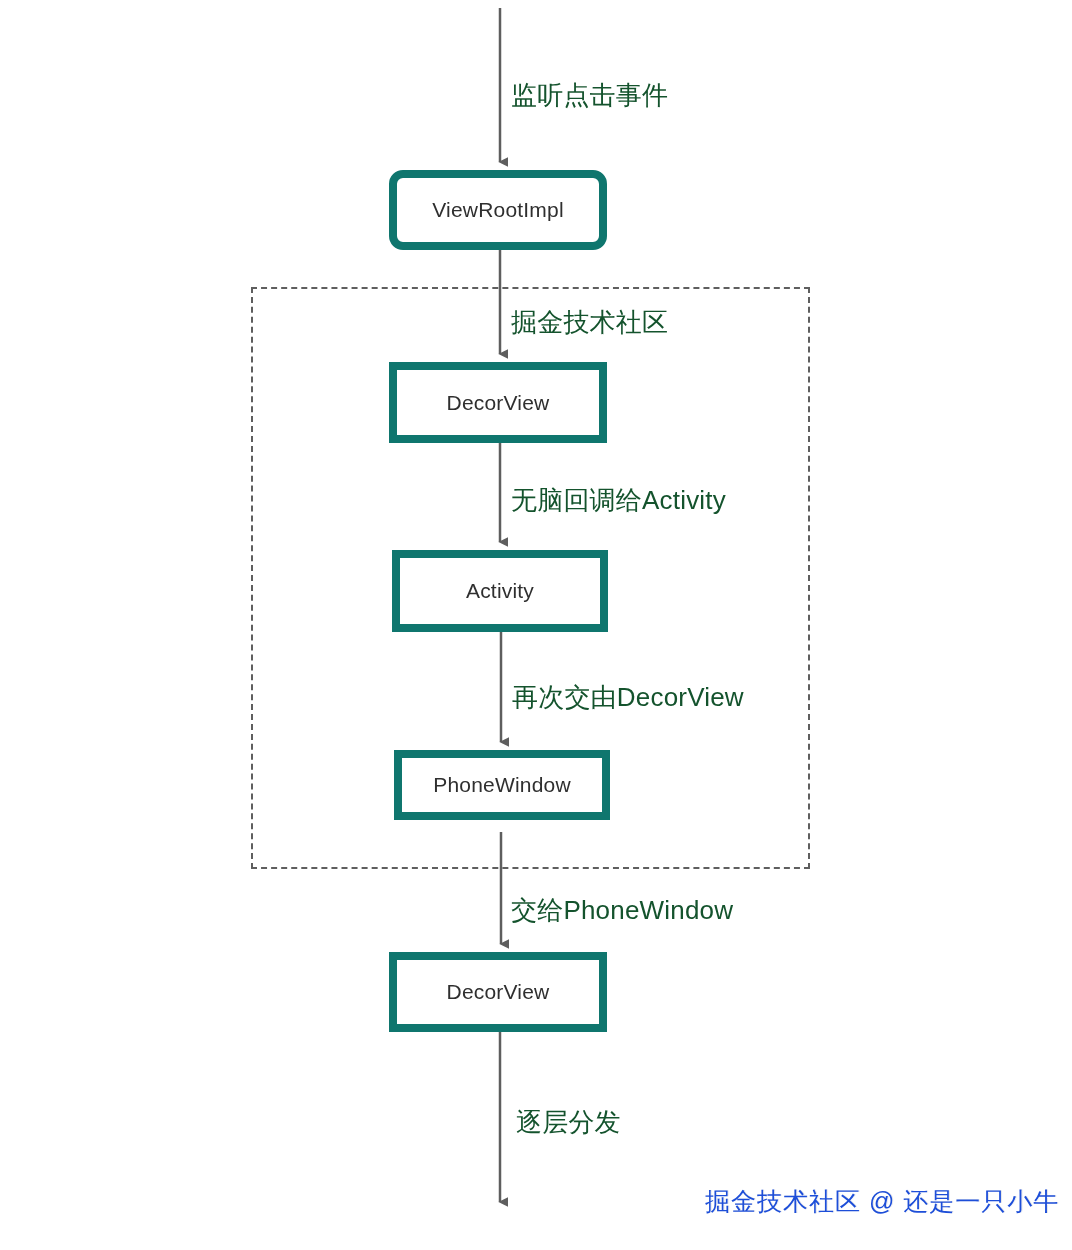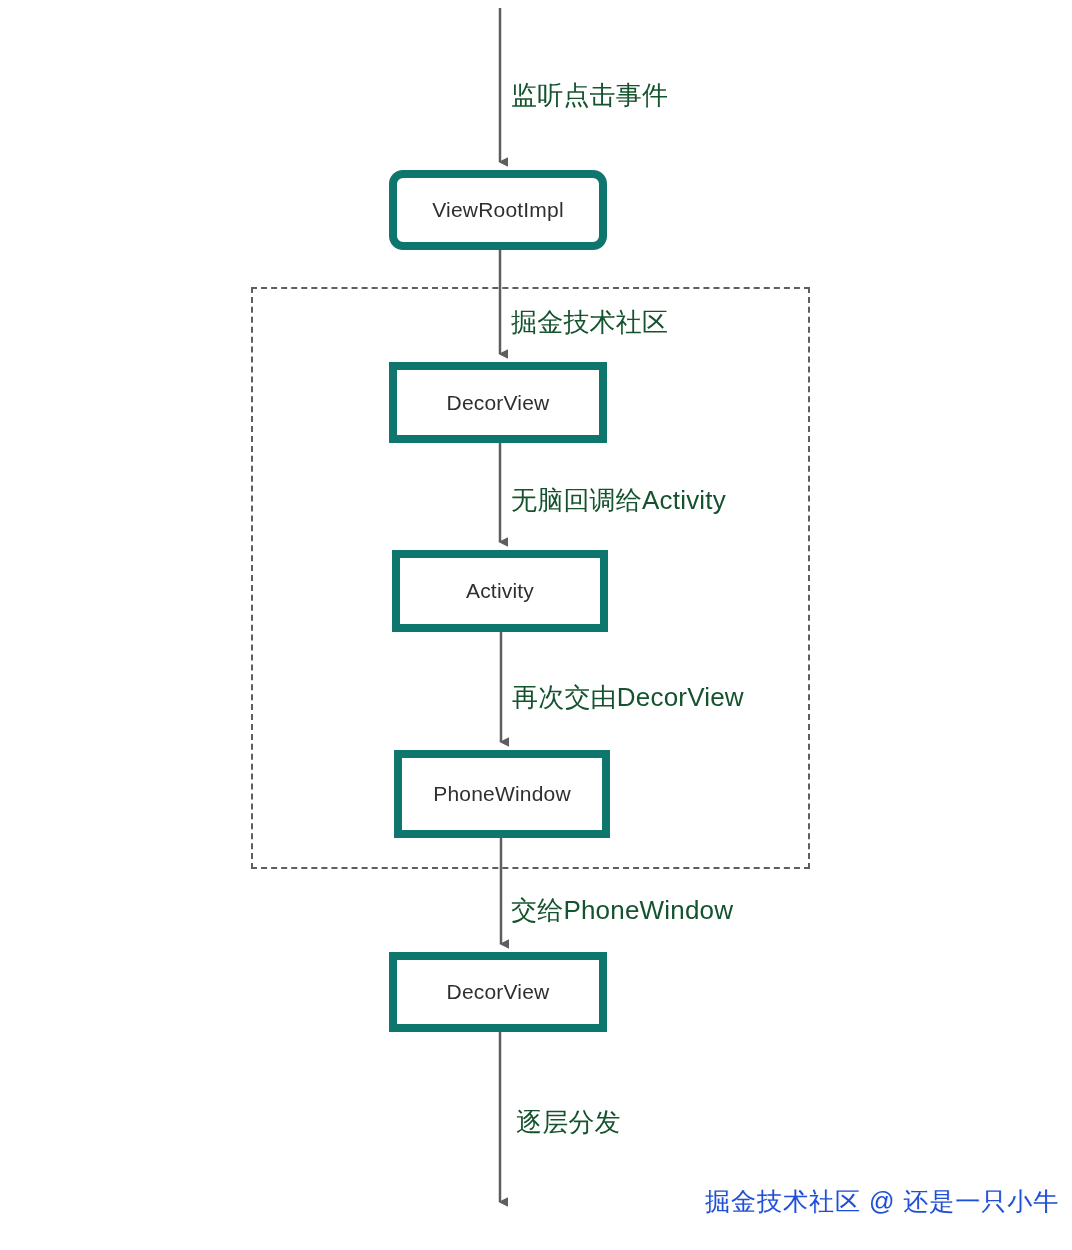--- a/index.html
+++ b/index.html
@@ -107,21 +107,21 @@
   </div>
 
   <div class="node" style="left:389px; top:362px; width:218px; height:81px;">
     <span class="node-label">DecorView</span>
   </div>
 
   <div class="node" style="left:392px; top:550px; width:216px; height:82px;">
     <span class="node-label">Activity</span>
   </div>
 
-  <div class="node" style="left:394px; top:750px; width:216px; height:88px;">
+  <div class="node" style="left:394px; top:750px; width:216px; height:70px;">
     <span class="node-label">PhoneWindow</span>
   </div>
 
   <div class="node" style="left:389px; top:952px; width:218px; height:80px;">
     <span class="node-label">DecorView</span>
   </div>
 
   <div class="edge-label" style="left:511px; top:80px;">监听点击事件</div>
 
   <div class="edge-label" style="left:511px; top:307px;">掘金技术社区</div>

